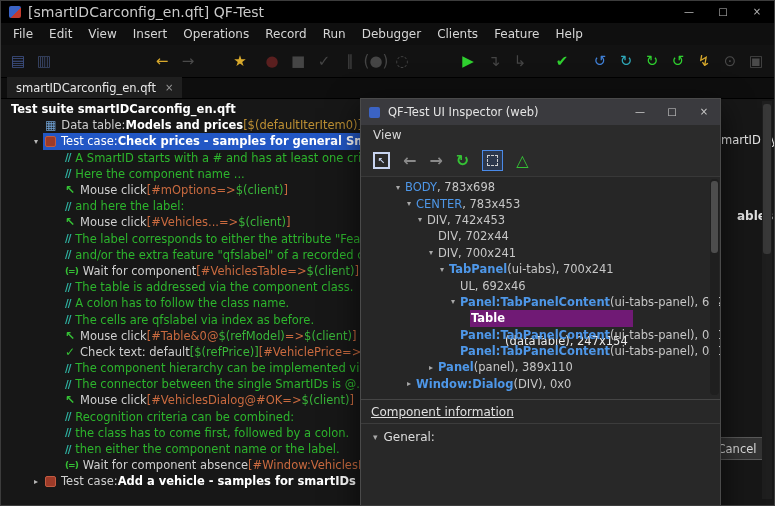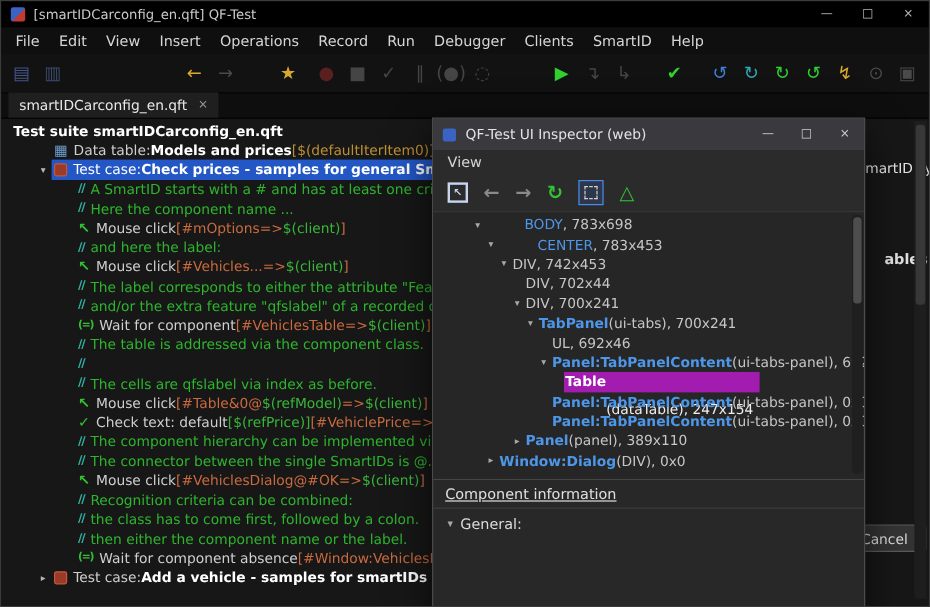--- a/index.html
+++ b/index.html
@@ -2,21 +2,21 @@
 <html><head>
 <meta charset="utf-8">
 <style>
   *{margin:0;padding:0;box-sizing:border-box;}
   html,body{background:#000;}
   .app{position:relative;width:775px;height:506px;background:#171717;font-family:"DejaVu Sans","Liberation Sans",sans-serif;overflow:hidden;border:1px solid #3c3c3c;}
 
   
   .titlebar{position:absolute;left:0;top:0;right:0;height:22px;background:#000;display:flex;align-items:center;}
   .applogo{width:12px;height:12px;margin:0 7px 0 8px;background:linear-gradient(135deg,#3b63c4 55%,#c23b2e 55%);border-radius:2px;flex:none;}
-  .title{font-size:11px;color:#c9c9c9;flex:1;white-space:nowrap;}
+  .title{font-size:14px;color:#c9c9c9;flex:1;white-space:nowrap;}
   .wctl{width:34px;text-align:center;color:#b8b8b8;font-size:10px;line-height:22px;cursor:default;}
   .menubar{position:absolute;left:0;top:22px;right:0;height:22px;background:#0f0f0f;display:flex;align-items:center;padding-left:4px;}
   .menu-item{color:#d6d6d6;font-size:12px;padding:0 8px;white-space:nowrap;}
   .toolbar{position:absolute;left:0;top:44px;right:0;height:33px;background:#121212;border-bottom:1px solid #000;display:flex;align-items:center;}
   .tb-group{display:flex;align-items:center;}
   .tb-group:nth-child(1){margin-left:4px;}
   .tb-group:nth-child(2){margin-left:92px;}
   .tb-group:nth-child(3){margin-left:26px;}
   .tb-group:nth-child(4){margin-left:6px;}
   .tb-group:nth-child(5){margin-left:40px;}
@@ -67,22 +67,22 @@
   .i-toolbar{height:32px;display:flex;align-items:center;gap:13px;padding-left:12px;background:#2b2b2b;border-bottom:1px solid #383838;}
   .it-glyph{font-size:16px;font-weight:bold;line-height:20px;}
   .it-box{width:17px;height:17px;border:2px solid #c8d4f0;display:flex;align-items:center;justify-content:center;color:#c8d4f0;font-size:9px;font-weight:bold;}
   .it-dashed{width:21px;height:21px;border:1px solid #4a8ae8;background:rgba(50,100,190,.22);display:flex;align-items:center;justify-content:center;}
   .it-dashed-inner{width:11px;height:11px;border:1px dashed #d0d0d0;}
   .i-tree{position:relative;height:222px;background:#262626;overflow:hidden;}
   .i-rows{padding-top:2px;}
   .irow{height:16.4px;display:flex;align-items:center;white-space:nowrap;font-size:11.5px;}
   .iarrow{width:12px;color:#a8a8a8;font-size:8px;text-align:center;flex:none;}
   .icontent{display:flex;align-items:center;height:100%;padding:0 5px 0 1px;}
-  .irow.sel .icontent{background:#a21caf;}
-  .ig-blue{color:#4e97e8;margin-left:32px;}
+  .irow.sel .icontent{background:#701a75;}
+  .ig-blue{color:#4e97e8;}
   .ig-bluebold{color:#4e97e8;font-weight:bold;}
   .ig-n{color:#c6c6c6;}
   .ig-selb{color:#ffffff;font-weight:bold;}
   .ig-sel{color:#eeeeee;margin-top:46px;}
   .i-scroll{position:absolute;right:1px;top:2px;width:9px;height:216px;background:#1f1f1f;border-radius:4px;}
   .i-thumb{position:absolute;left:1px;top:2px;width:7px;height:72px;background:#4d4d4d;border-radius:3px;}
   .i-info{border-top:1px solid #454545;}
   .i-info-header{padding:5px 10px 4px;color:#e0e0e0;font-size:12px;border-bottom:1px solid #3c3c3c;text-decoration:underline;}
   .i-general{display:flex;align-items:center;gap:6px;padding:6px 12px;color:#dcdcdc;font-size:12px;}
   .chev{color:#a8a8a8;font-size:9px;}
@@ -103,21 +103,21 @@
   <div class="menubar">
       <span class="menu-item">File</span>
       <span class="menu-item">Edit</span>
       <span class="menu-item">View</span>
       <span class="menu-item">Insert</span>
       <span class="menu-item">Operations</span>
       <span class="menu-item">Record</span>
       <span class="menu-item">Run</span>
       <span class="menu-item">Debugger</span>
       <span class="menu-item">Clients</span>
-      <span class="menu-item">SmartID</span>
+      <span class="menu-item">Feature</span>
       <span class="menu-item">Help</span>
     </div>
 
   <div class="toolbar">
       <div class="tb-group">
         <span class="tb-icon" style="color: rgb(65, 85, 140);">▤</span>
         <span class="tb-icon" style="color: rgb(60, 74, 110);">▥</span>
       </div>
       <div class="tb-group">
         <span class="tb-icon" style="color: rgb(216, 169, 44);">←</span>
@@ -244,20 +244,21 @@
         </div>
         <div class="trow" style="padding-left: 62px;">
           <span class="tcontent">
             <span class="ticon ic-comment">//</span>
             <span class="sg-c">The table is addressed via the component class.</span>
           </span>
         </div>
         <div class="trow" style="padding-left: 62px;">
           <span class="tcontent">
             <span class="ticon ic-comment">//</span>
+            <span class="sg-c">A colon has to follow the class name.</span>
           </span>
         </div>
         <div class="trow" style="padding-left: 62px;">
           <span class="tcontent">
             <span class="ticon ic-comment">//</span>
             <span class="sg-c">The cells are qfslabel via index as before.</span>
           </span>
         </div>
         <div class="trow" style="padding-left: 62px;">
           <span class="tcontent">

